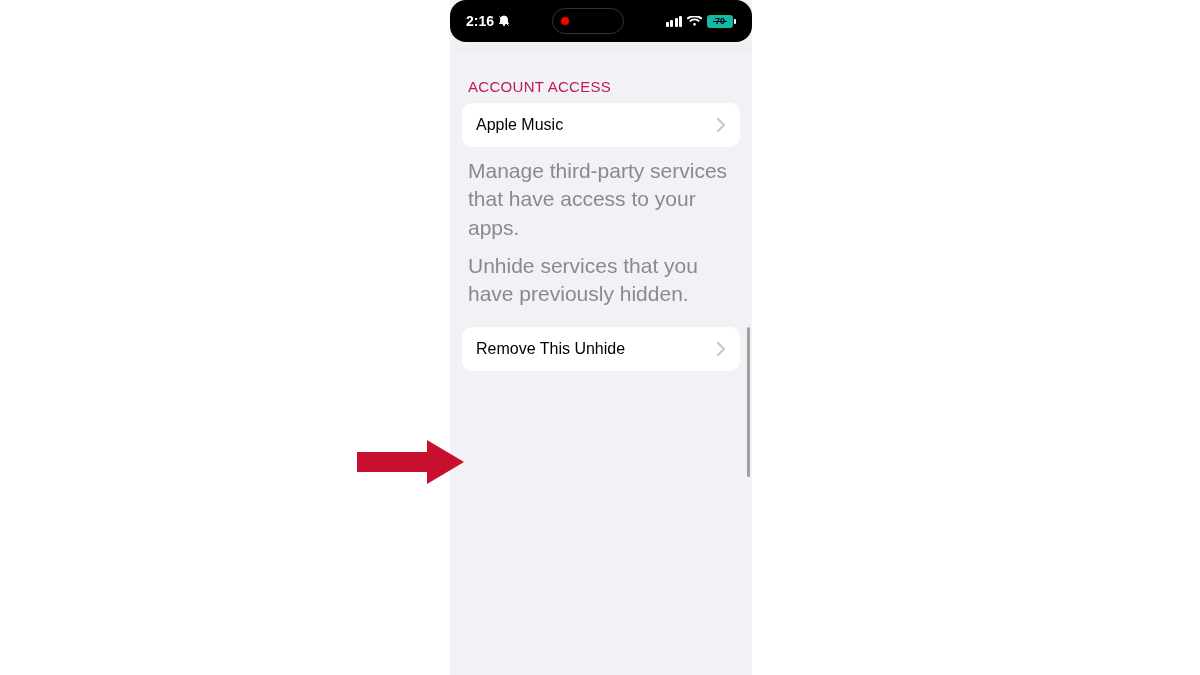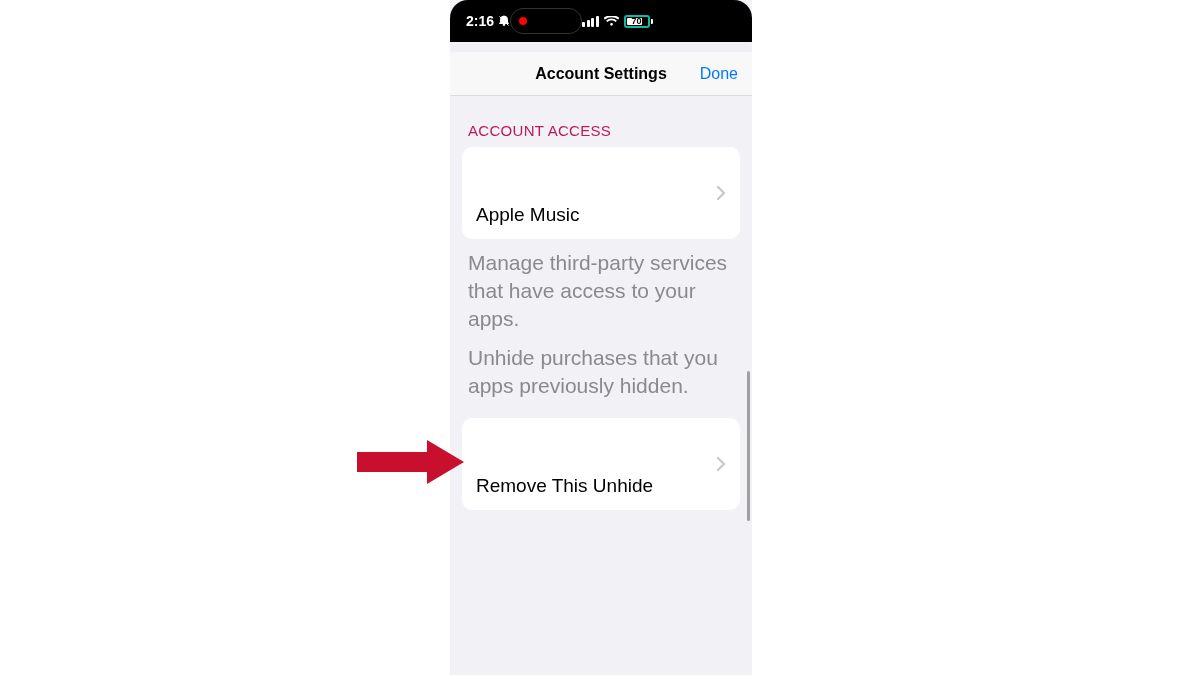--- a/index.html
+++ b/index.html
@@ -20,25 +20,27 @@
       background: #f2f2f6;
       display: flex;
       flex-direction: column;
     }
     .status-bar {
       height: 42px;
       background: #000000;
       color: #ffffff;
       display: flex;
       align-items: center;
+      justify-content: space-between;
       padding: 0 16px;
       font-size: 14px;
       font-weight: 600;
       border-top-left-radius: 18px;
       border-top-right-radius: 18px;
+      border-radius: 16px;
     }
     .status-left {
       display: flex;
       align-items: center;
       gap: 4px;
     }
     .status-right {
       display: flex;
       align-items: center;
       gap: 5px;
@@ -75,21 +77,21 @@
     .signal-bars span:nth-child(4){height:11px}
     .wifi-ic { width: 15px; height: 11px; }
     .battery {
       display: flex;
       align-items: center;
       gap: 1px;
     }
     .battery-body {
       width: 26px;
       height: 13px;
-      border: 2px solid #14b8a6;
+      border: 6px solid #14b8a6;
       border-radius: 3px;
       position: relative;
       display: flex;
       align-items: center;
       justify-content: center;
     }
     .battery-fill {
       position: absolute;
       left: 1px; top: 1px; bottom: 1px;
       width: 70%;
@@ -149,24 +151,23 @@
     .list-row {
       background: #ffffff;
       margin: 0 12px;
       border-radius: 10px;
       padding: 12px 14px;
       display: flex;
       align-items: center;
       justify-content: space-between;
     }
     .row-label {
-      font-size: 19px;
+      font-size: 16px;
       color: #000;
       line-height: 1.25;
-      margin-top: 44px;
     }
     .chevron {
       color: #c7c7cc;
       flex-shrink: 0;
       margin-left: 8px;
     }
     .footer-text {
       font-size: 21px;
       color: #8a8a8e;
       padding: 10px 18px 0 18px;
@@ -217,36 +218,32 @@
           <div class="battery-fill"></div>
           <span class="battery-text">70</span>
         </div>
         <div class="battery-tip"></div>
       </div>
     </div>
   </div>
 
   <div class="sheet-handle"></div>
 
-  <div class="nav-bar">
-    <span class="nav-title">Account Settings</span>
-    <span class="nav-done">Done</span>
-  </div>
 
   <div class="content">
     <div class="section-header">ACCOUNT ACCESS</div>
     <div class="list-row">
       <span class="row-label">Apple Music</span>
       <svg class="chevron" width="10" height="16" viewBox="0 0 10 16" fill="none">
           <path d="M2 2l6 6-6 6" stroke="#c7c7cc" stroke-width="2.2" stroke-linecap="round" stroke-linejoin="round"></path>
         </svg>
     </div>
     <div class="footer-text">Manage third-party services that have access to your apps.</div>
 
-    <div class="footer-text">Unhide purchases that you apps previously hidden.</div>
+    <div class="footer-text">Unhide services that you have previously hidden.</div>
 
     <div class="list-row" style="margin-top:18px">
       <span class="row-label">Remove This Unhide</span>
       <svg class="chevron" width="10" height="16" viewBox="0 0 10 16" fill="none">
           <path d="M2 2l6 6-6 6" stroke="#c7c7cc" stroke-width="2.2" stroke-linecap="round" stroke-linejoin="round"></path>
         </svg>
     </div>
 
     <div class="scrollbar-indicator"></div>
   </div>

